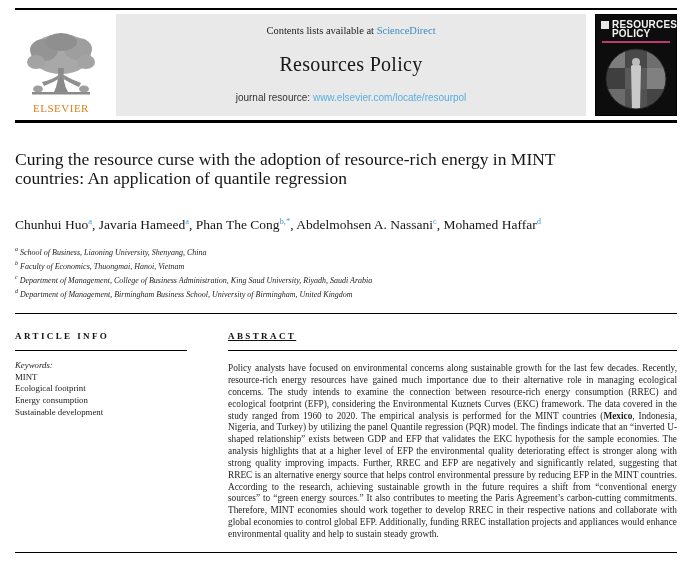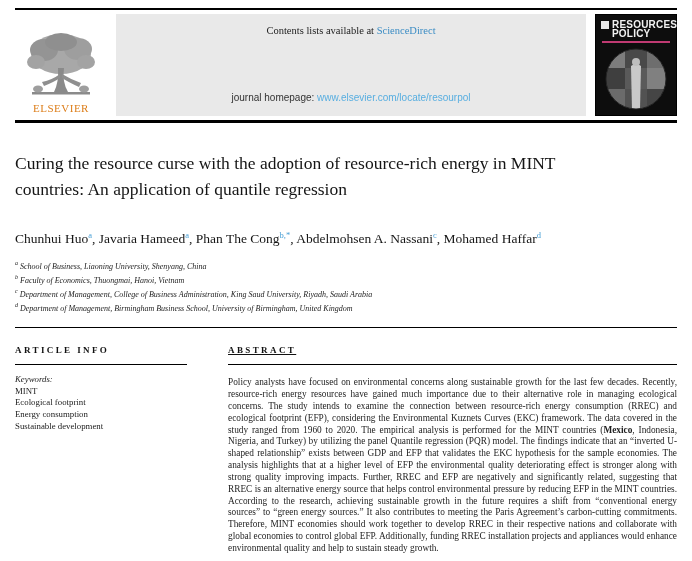--- a/index.html
+++ b/index.html
@@ -35,21 +35,21 @@
 
   
   .cover{width:82px;background:#0d0d0d;border:1px solid #000;padding:5px 5px 4px;display:flex;flex-direction:column;}
   .cover-head{display:flex;gap:3px;}
   .cover-mark{width:8px;height:8px;background:#e8e8e8;flex:0 0 auto;margin-top:1px;}
   .cover-title{font-family:"Liberation Sans",sans-serif;font-weight:bold;font-size:10px;line-height:9px;color:#f2f2f2;letter-spacing:.2px;}
   .cover-subline{height:2px;background:var(--cover-magenta);margin:3px 1px 4px;}
   .cover-art{flex:1;display:flex;align-items:center;justify-content:center;}
 
   
-  .article-title{margin-top:27px;max-width:585px;font-size:17.5px;line-height:26px;color:#151515;}
+  .article-title{margin-top:27px;max-width:585px;font-size:17.5px;line-height:19px;color:#151515;}
   .authors{margin-top:27px;font-size:13.5px;color:#151515;}
   .authors sup{font-size:8.5px;color:var(--sup-blue);}
   .affiliations{margin-top:11px;}
   .affiliation{font-size:8px;font-style:italic;line-height:10.5px;color:#222;}
   .affiliation sup{font-size:6px;font-style:italic;}
   .rule.mid{margin-top:13px;}
 
   
   .columns{display:flex;margin-top:17px;}
   .left-col{width:186px;flex:0 0 auto;}
@@ -91,22 +91,23 @@
           </g>
         </svg>
       </span>
       <div class="elsevier-word">ELSEVIER</div>
     </div>
 
     <div class="banner">
       <div class="contents-line">
         <span>Contents lists available at </span><a class="link">ScienceDirect</a>
       </div>
+      <div class="journal-title">Resources Policy</div>
       <div class="homepage-line">
-        <span>journal homepage: </span><a class="link">www.elsevier.com/locate/resourpol</a>
+        <span>journal resource: </span><a class="link">www.elsevier.com/locate/resourpol</a>
       </div>
     </div>
 
     <div class="cover">
       <div class="cover-head">
         <span class="cover-mark"></span>
         <span class="cover-title">
           <span>RESOURCES</span><br>
           <span>POLICY</span>
         </span>

